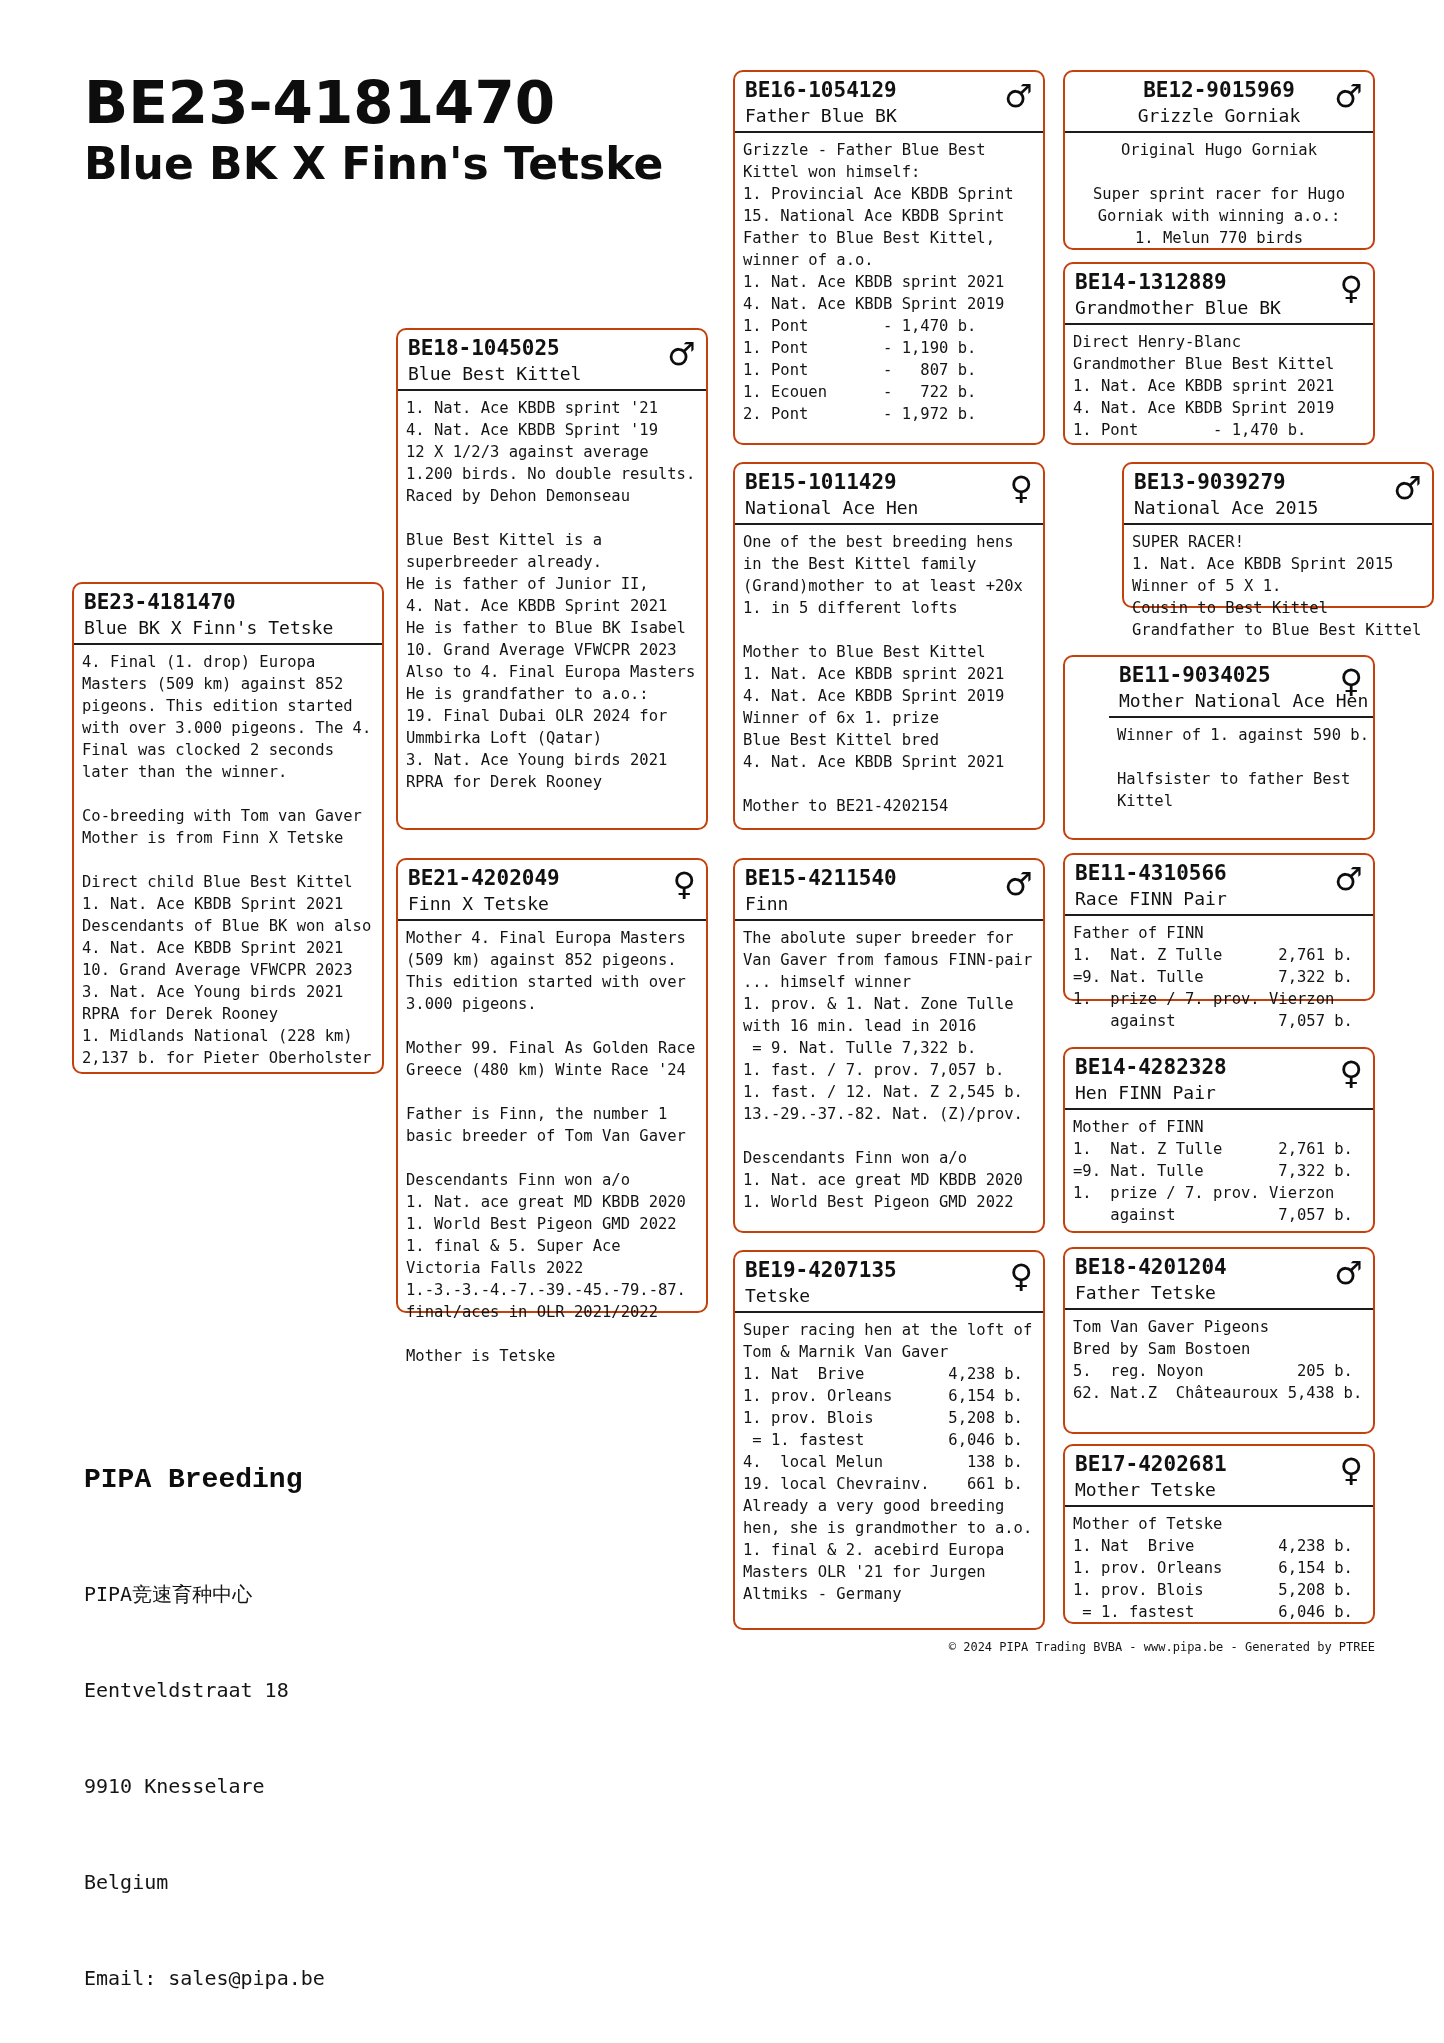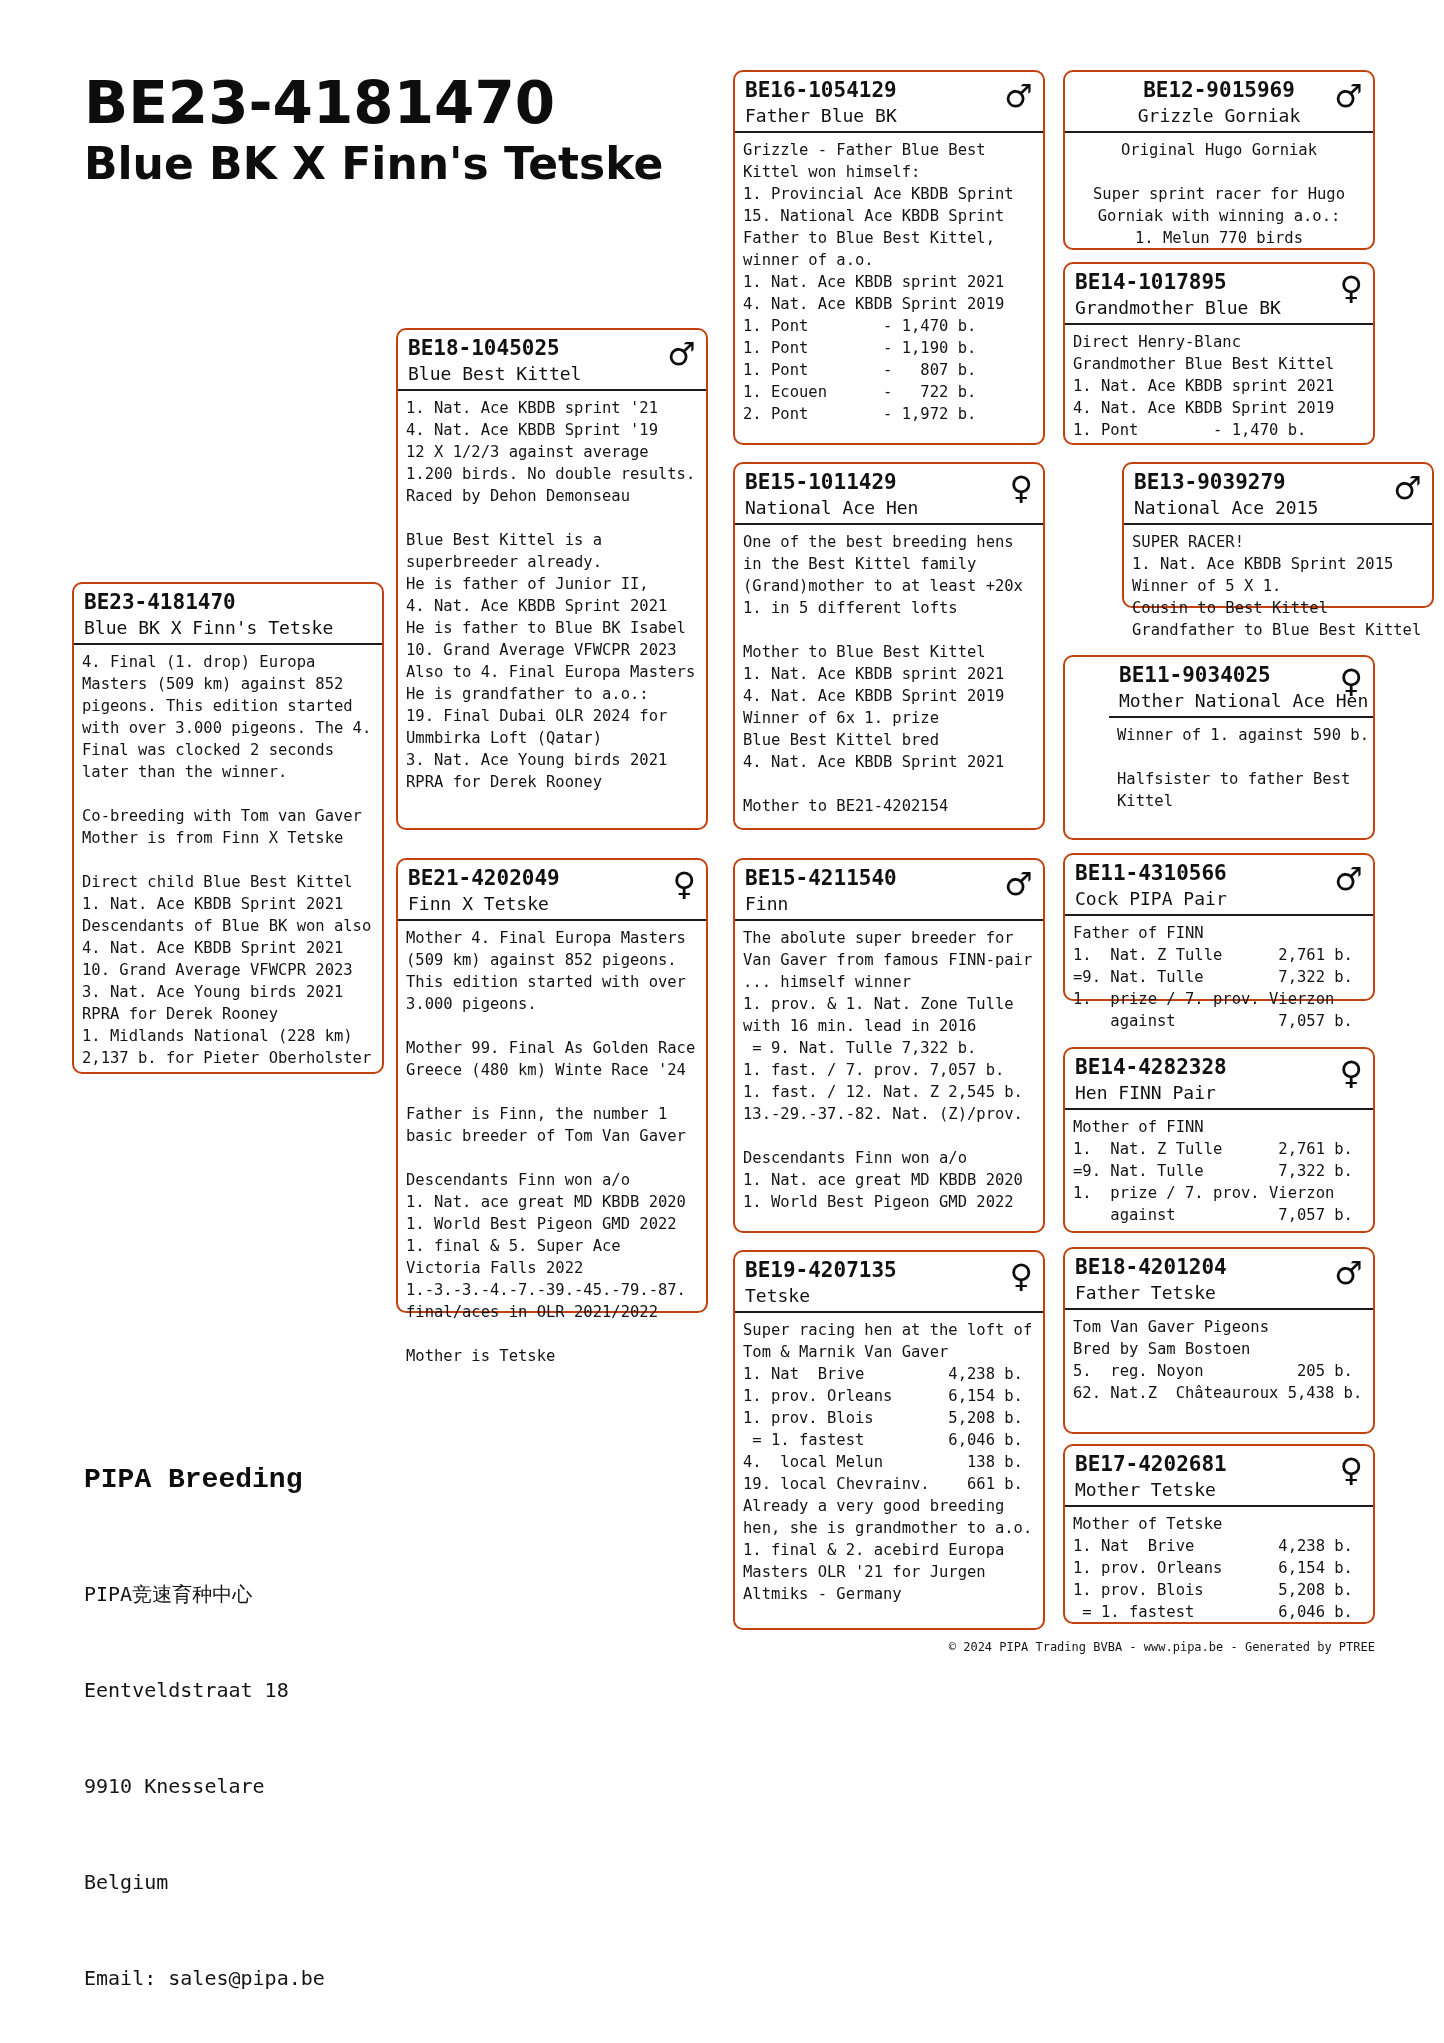--- a/index.html
+++ b/index.html
@@ -232,21 +232,21 @@
     </div>
     <div class="box-body">Original Hugo Gorniak
 
 Super sprint racer for Hugo
 Gorniak with winning a.o.:
 1. Melun 770 birds</div>
   </div>
 
   <div class="box" style="left:1063px; top:262px; height:183px;">
     <div class="box-header">
-      <div class="ring">BE14-1017895</div>
+      <div class="ring">BE14-1312889</div>
       <div class="pname">Grandmother Blue BK</div>
       <div class="sex">♀</div>
     </div>
     <div class="box-body">Direct Henry-Blanc
 Grandmother Blue Best Kittel
 1. Nat. Ace KBDB sprint 2021
 4. Nat. Ace KBDB Sprint 2019
 1. Pont        - 1,470 b.</div>
   </div>
 
@@ -271,21 +271,21 @@
     </div>
     <div class="box-body">Winner of 1. against 590 b.
 
 Halfsister to father Best
 Kittel</div>
   </div>
 
   <div class="box" style="left:1063px; top:853px; height:148px;">
     <div class="box-header">
       <div class="ring">BE11-4310566</div>
-      <div class="pname">Cock PIPA Pair</div>
+      <div class="pname">Race FINN Pair</div>
       <div class="sex">♂</div>
     </div>
     <div class="box-body">Father of FINN
 1.  Nat. Z Tulle      2,761 b.
 =9. Nat. Tulle        7,322 b.
 1.  prize / 7. prov. Vierzon
     against           7,057 b.</div>
   </div>
 
   <div class="box" style="left:1063px; top:1047px; height:186px;">

